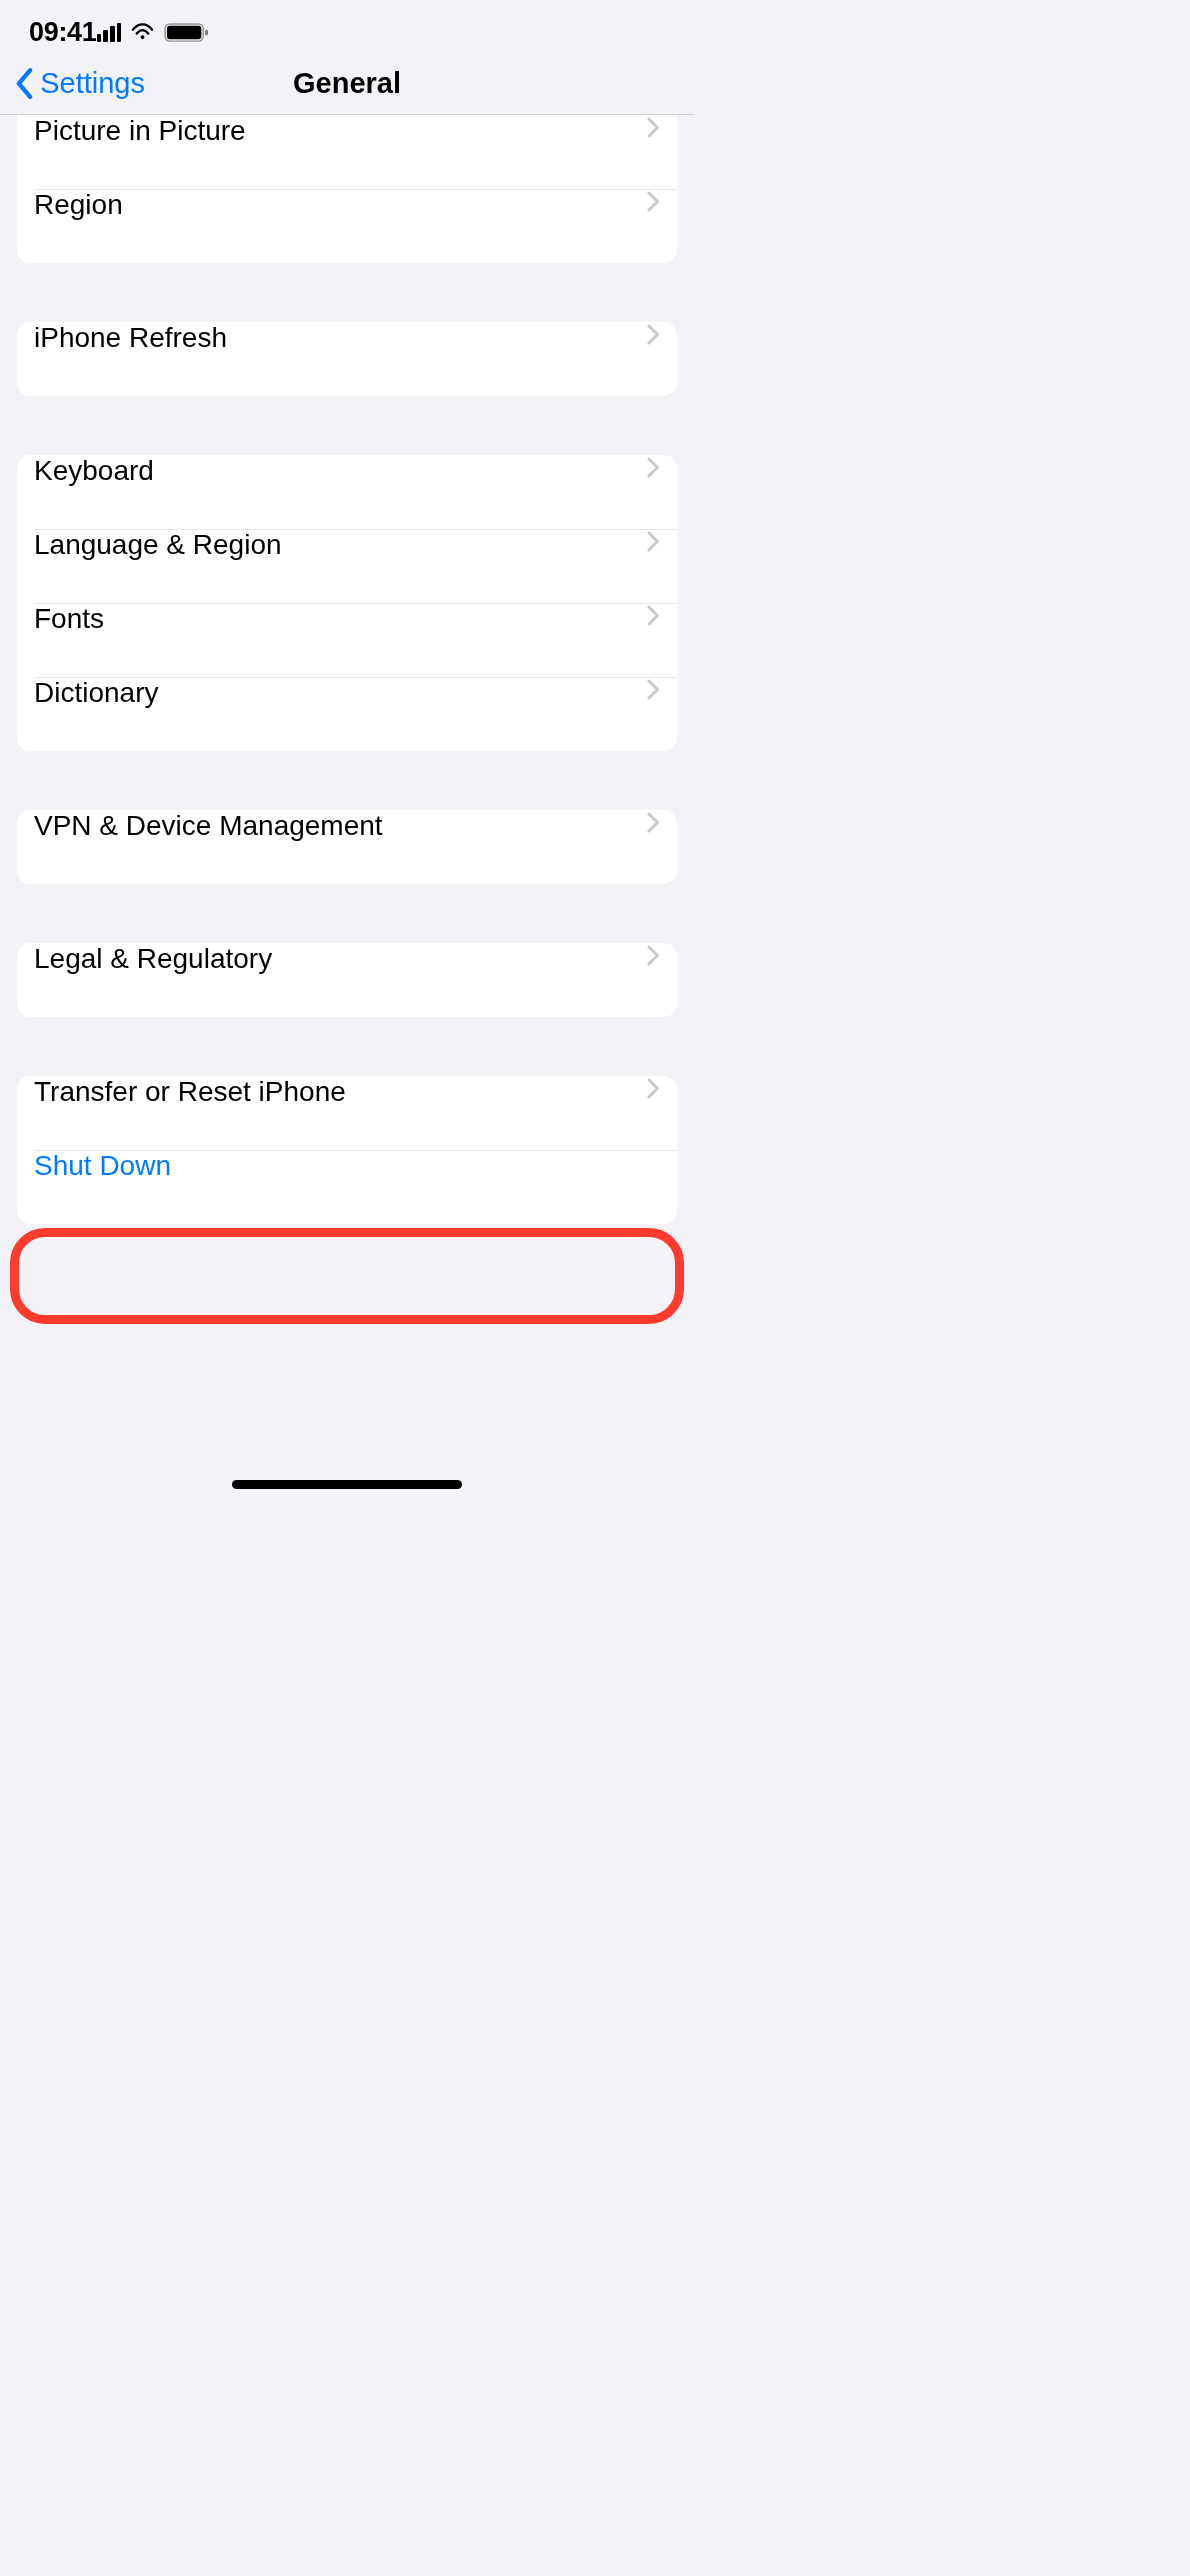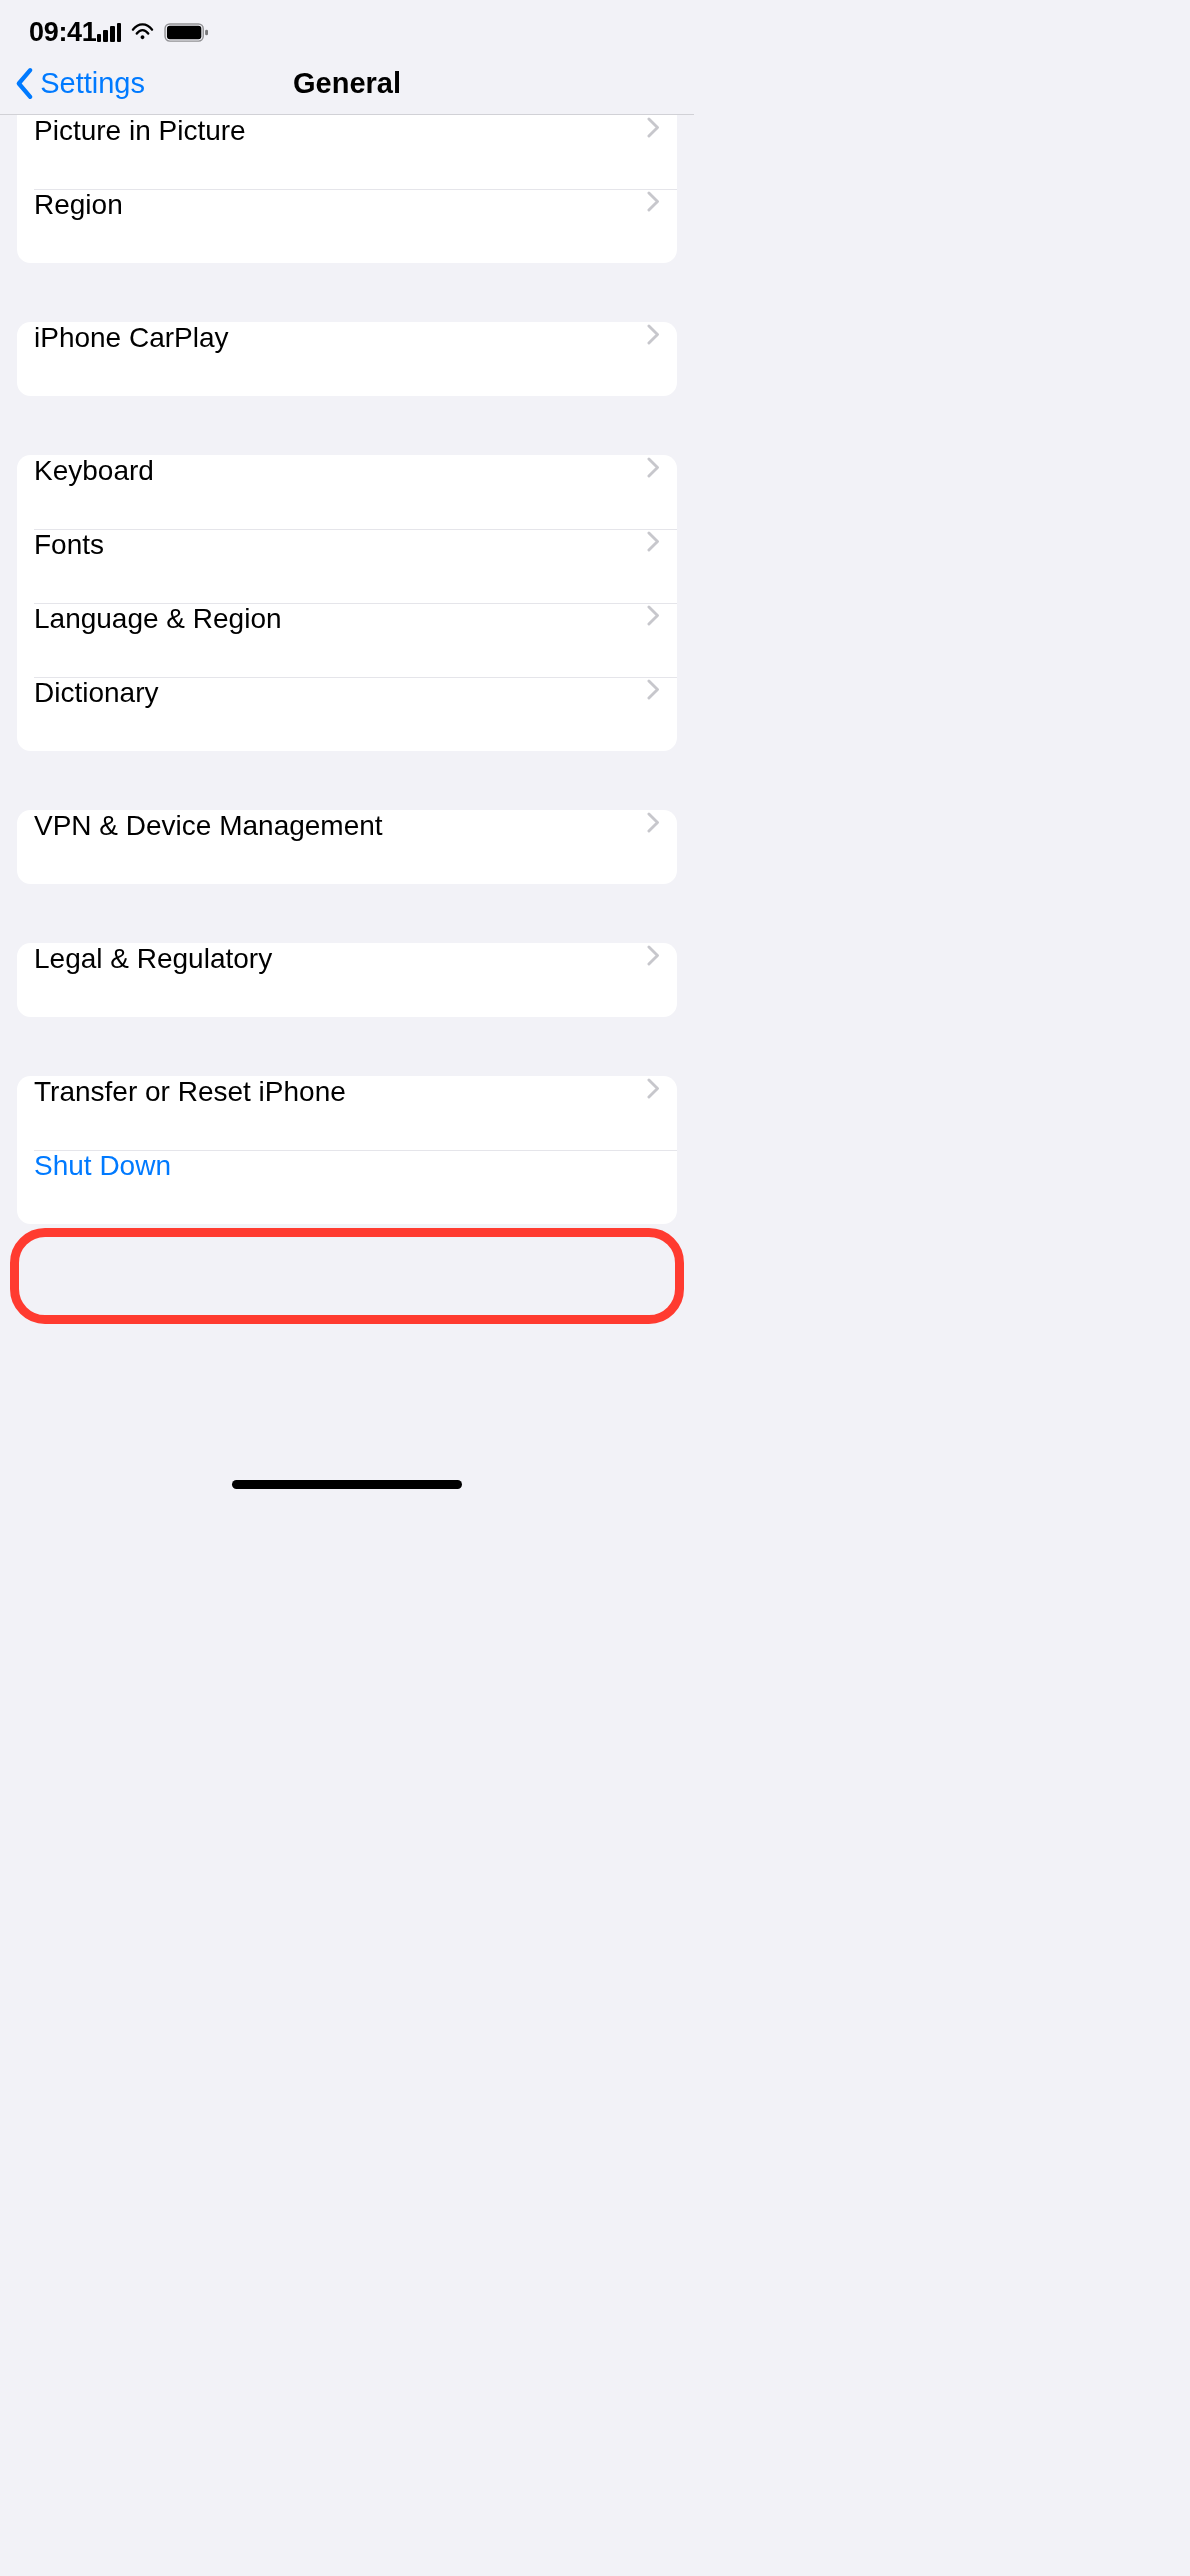--- a/index.html
+++ b/index.html
@@ -197,57 +197,57 @@
             <path d="M2 2 L11 11 L2 20" stroke="#c7c7cc" stroke-width="3" fill="none" stroke-linecap="round" stroke-linejoin="round"></path>
           </svg>
       </span>
     </div>
   </div>
 
   <div class="gap"></div>
 
   <div class="section">
     <div class="row">
-      <span class="row-label">iPhone CarPlay</span>
+      <span class="row-label">iPhone Refresh</span>
       <span class="chevron">
         <svg width="13.4" height="21" viewBox="0 0 14 22">
             <path d="M2 2 L11 11 L2 20" stroke="#c7c7cc" stroke-width="3" fill="none" stroke-linecap="round" stroke-linejoin="round"></path>
           </svg>
       </span>
     </div>
   </div>
 
   <div class="gap"></div>
 
   <div class="section">
     <div class="row">
       <span class="row-label">Keyboard</span>
       <span class="chevron">
         <svg width="13.4" height="21" viewBox="0 0 14 22">
             <path d="M2 2 L11 11 L2 20" stroke="#c7c7cc" stroke-width="3" fill="none" stroke-linecap="round" stroke-linejoin="round"></path>
           </svg>
       </span>
     </div>
     <div class="row">
+      <span class="row-label">Language &amp; Region</span>
+      <span class="chevron">
+        <svg width="13.4" height="21" viewBox="0 0 14 22">
+            <path d="M2 2 L11 11 L2 20" stroke="#c7c7cc" stroke-width="3" fill="none" stroke-linecap="round" stroke-linejoin="round"></path>
+          </svg>
+      </span>
+    </div>
+    <div class="row">
       <span class="row-label">Fonts</span>
       <span class="chevron">
         <svg width="13.4" height="21" viewBox="0 0 14 22">
             <path d="M2 2 L11 11 L2 20" stroke="#c7c7cc" stroke-width="3" fill="none" stroke-linecap="round" stroke-linejoin="round"></path>
           </svg>
       </span>
     </div>
     <div class="row">
-      <span class="row-label">Language &amp; Region</span>
-      <span class="chevron">
-        <svg width="13.4" height="21" viewBox="0 0 14 22">
-            <path d="M2 2 L11 11 L2 20" stroke="#c7c7cc" stroke-width="3" fill="none" stroke-linecap="round" stroke-linejoin="round"></path>
-          </svg>
-      </span>
-    </div>
-    <div class="row">
       <span class="row-label">Dictionary</span>
       <span class="chevron">
         <svg width="13.4" height="21" viewBox="0 0 14 22">
             <path d="M2 2 L11 11 L2 20" stroke="#c7c7cc" stroke-width="3" fill="none" stroke-linecap="round" stroke-linejoin="round"></path>
           </svg>
       </span>
     </div>
   </div>
 
   <div class="gap"></div>

